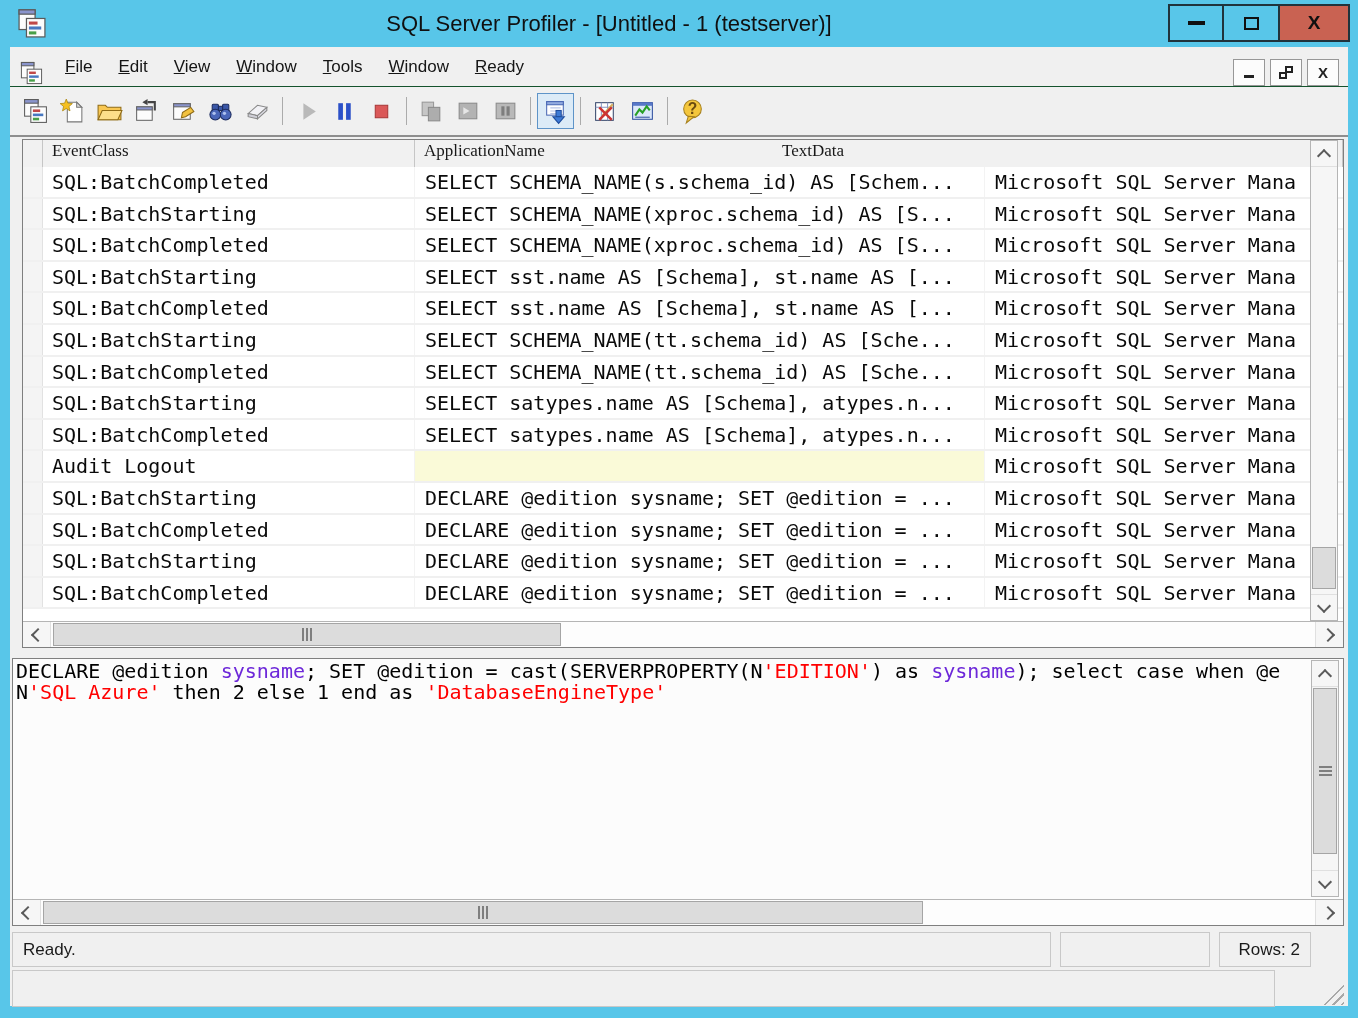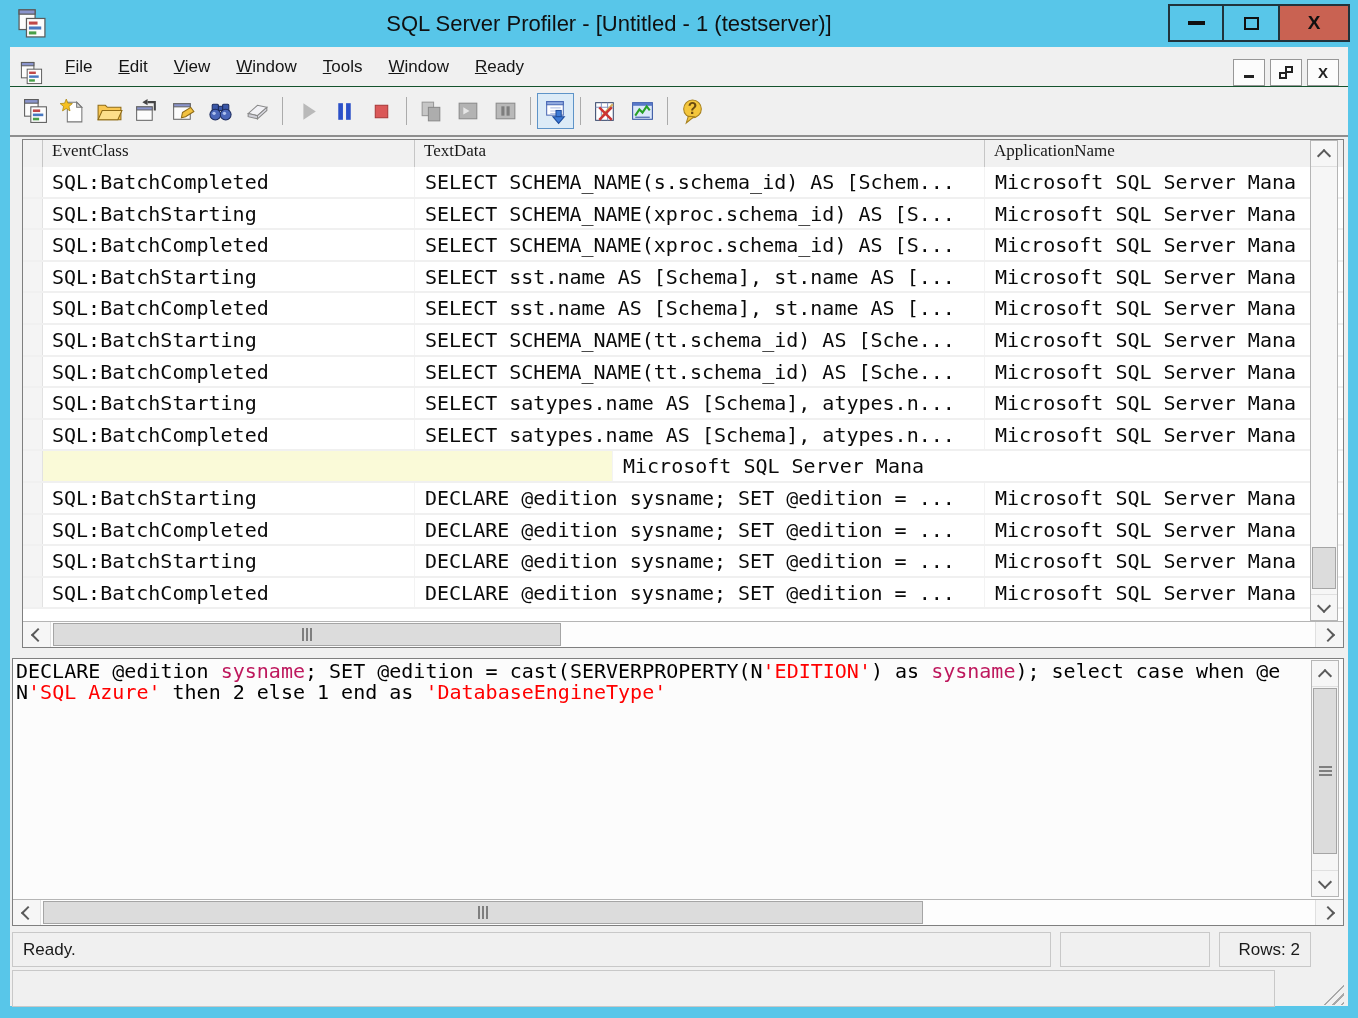--- a/index.html
+++ b/index.html
@@ -92,21 +92,21 @@
   .grid-vsb{top:0;right:5px;bottom:26px;}
   .grid-vsb .vsb-thumb{height:42px;bottom:31px;}
   .grid-hsb-thumb{width:508px;}
 
   
   .detailpane{position:absolute;left:12px;top:658px;width:1332px;height:268px;background:#FCFCFC;
               border:1px solid #7F7F7F;box-sizing:border-box;}
   .sqltext{position:absolute;left:0;top:0;right:36px;bottom:28px;padding:2px 0 0 3px;
            font-family:"DejaVu Sans Mono","Liberation Mono",monospace;font-size:20px;line-height:21px;
            white-space:pre;overflow:hidden;color:#000;}
-  .tk-b{color:#be185d;}
+  .tk-b{color:#6d28d9;}
   .tk-r{color:#FF0000;}
   .detail-vsb{top:1px;right:4px;bottom:28px;}
   .detail-vsb .vsb-thumb{top:27px;height:166px;}
   .detail-hsb-thumb{width:880px;}
 
   
   .statusrow{position:absolute;left:12px;right:12px;display:flex;gap:9px;font-size:17px;color:#1A1A1A;}
   .status1{top:932px;height:35px;}
   .status2{top:970px;height:37px;}
   .spanel{background:#F0F0F0;border:1px solid #C8C8C8;box-sizing:border-box;display:flex;
@@ -310,22 +310,22 @@
         <polygon points="9,17.5 14.5,18 7,24" fill="#F4C63C" stroke="#A6801E"></polygon>
         <text x="13" y="15.5" text-anchor="middle" class="help-q">?</text>
       </svg>
     </div>
   </div>
 
   <div class="gridpane">
     <div class="ghead">
       <div class="gh-gutter"></div>
       <div class="gh-cell gh-event">EventClass</div>
+      <div class="gh-cell gh-app">ApplicationName</div>
       <div class="gh-cell gh-text">TextData</div>
-      <div class="gh-cell gh-app">ApplicationName</div>
     </div>
     <div class="grows">
       <div class="grow">
         <div class="g-gutter"></div>
         <div class="g-event">SQL:BatchCompleted</div>
         <div class="g-text">SELECT SCHEMA_NAME(s.schema_id) AS [Schem...</div>
         <div class="g-app">Microsoft SQL Server Mana</div>
       </div>
       <div class="grow">
         <div class="g-gutter"></div>
@@ -370,20 +370,21 @@
         <div class="g-app">Microsoft SQL Server Mana</div>
       </div>
       <div class="grow">
         <div class="g-gutter"></div>
         <div class="g-event">SQL:BatchCompleted</div>
         <div class="g-text">SELECT satypes.name AS [Schema], atypes.n...</div>
         <div class="g-app">Microsoft SQL Server Mana</div>
       </div>
       <div class="grow">
         <div class="g-gutter"></div>
+        <div class="g-event">Audit Logout</div>
         <div class="g-text hl"></div>
         <div class="g-app">Microsoft SQL Server Mana</div>
       </div>
       <div class="grow">
         <div class="g-gutter"></div>
         <div class="g-event">SQL:BatchStarting</div>
         <div class="g-text">DECLARE @edition sysname; SET @edition = ...</div>
         <div class="g-app">Microsoft SQL Server Mana</div>
       </div>
       <div class="grow">

